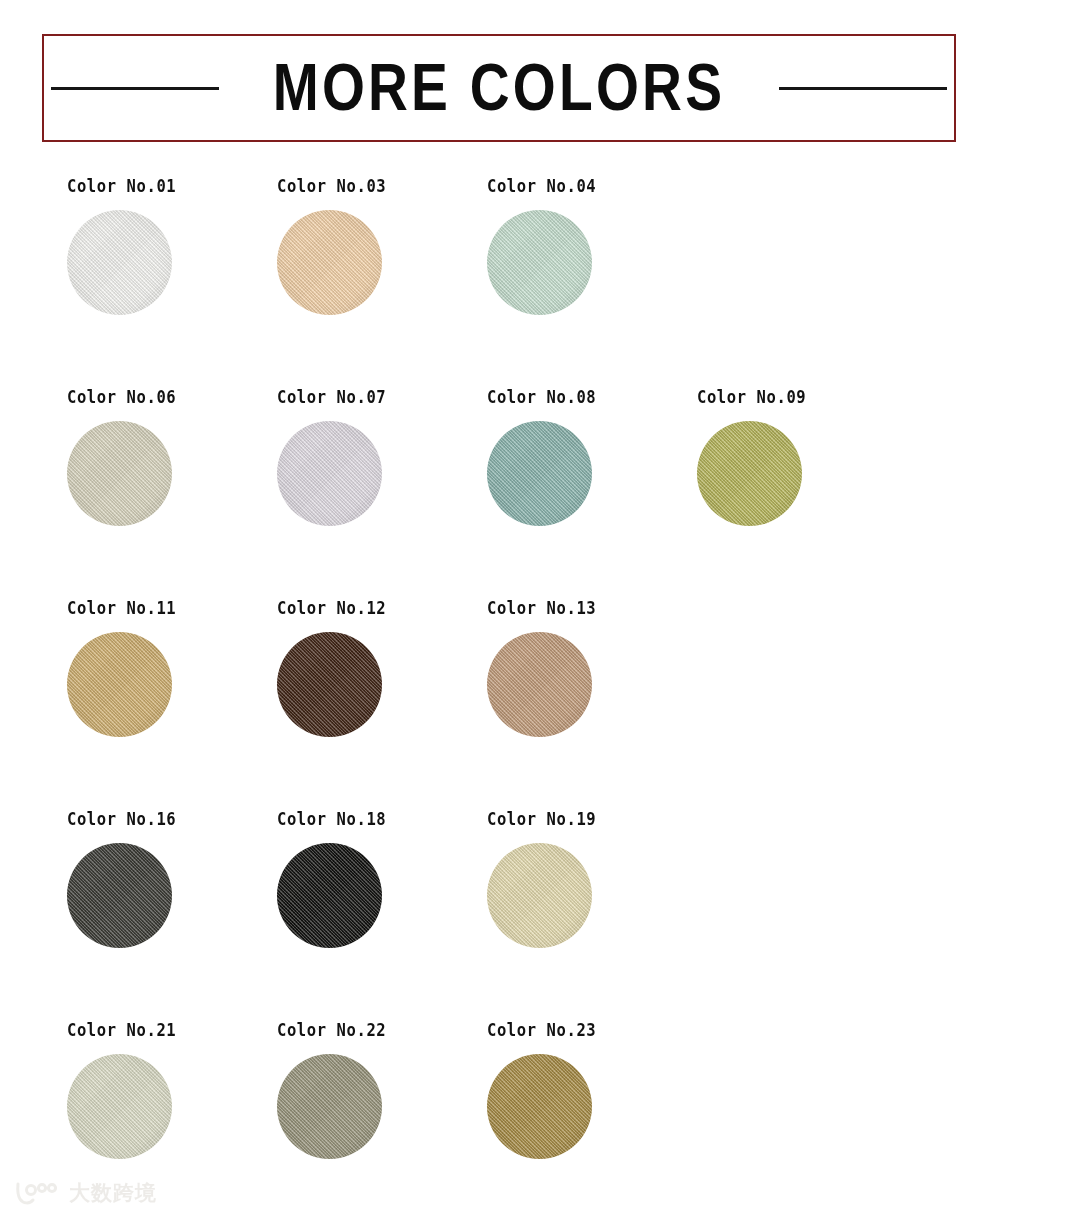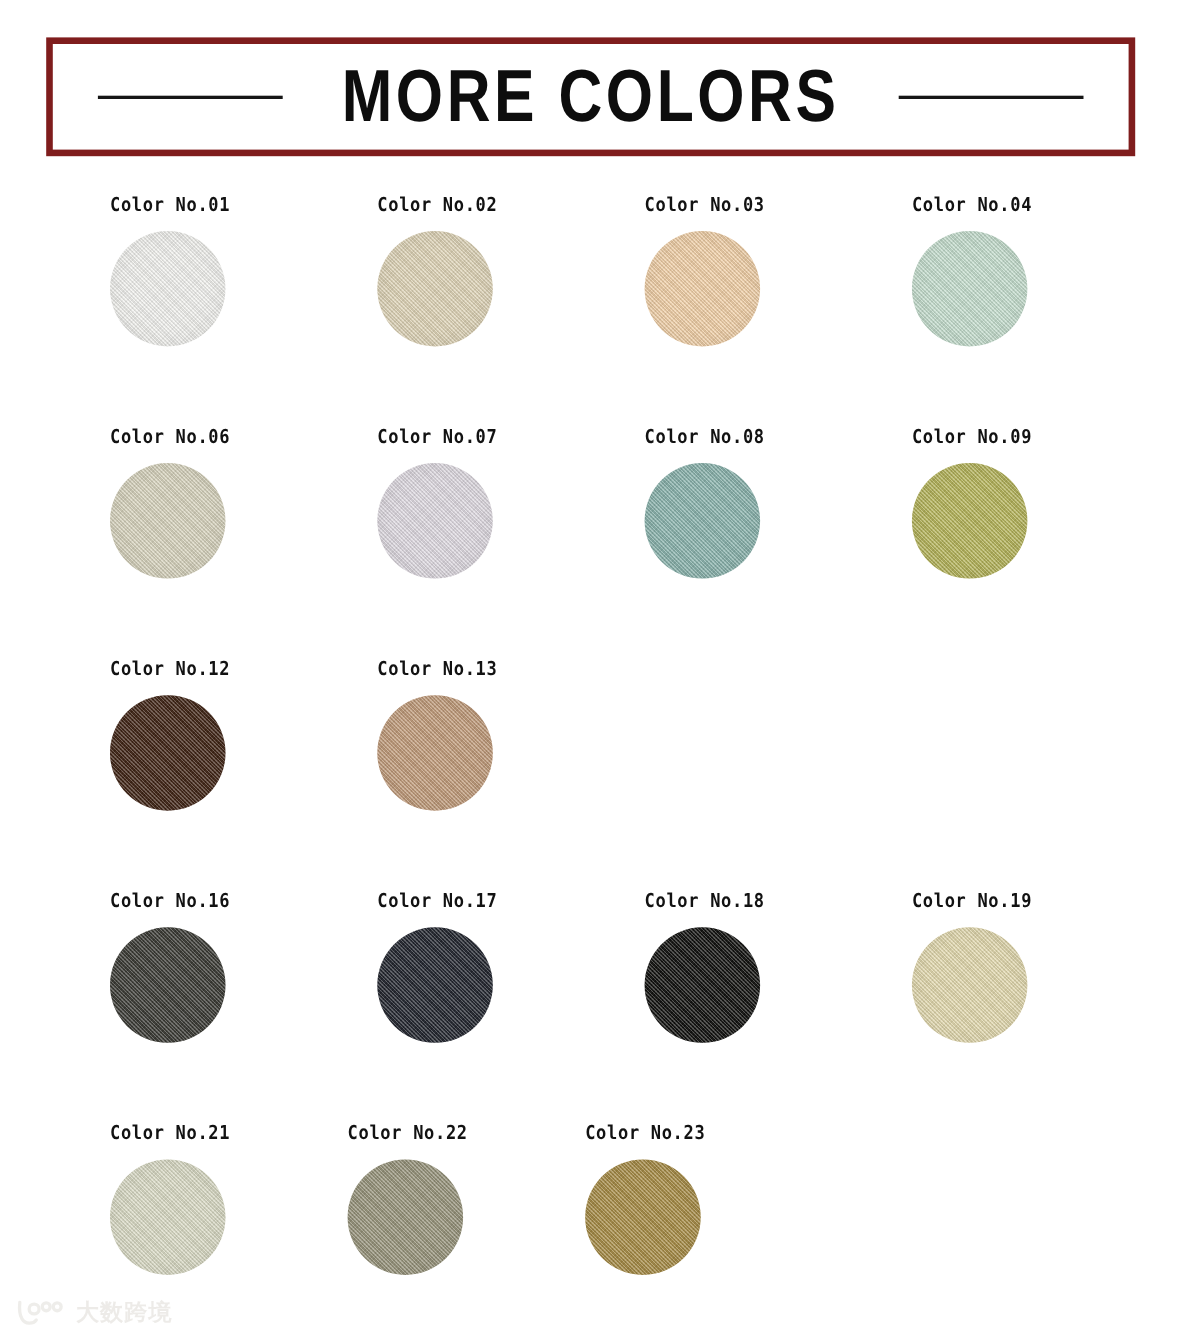--- a/index.html
+++ b/index.html
@@ -14,23 +14,23 @@
     overflow: hidden;
     font-family: "DejaVu Sans Mono", monospace;
     -webkit-font-smoothing: antialiased;
   }
 
   
   .title-banner {
     position: absolute;
     left: 42px;
     top: 34px;
-    width: 990px;
+    width: 914px;
     height: 108px;
-    border: 6px solid #7f1d1d;
+    border: 2px solid #7f1d1d;
     box-sizing: border-box;
     display: flex;
     align-items: center;
     justify-content: center;
     gap: 34px;
   }
   .title-rule {
     width: 168px;
     height: 3px;
     background: #161616;
@@ -61,21 +61,20 @@
     display: flex;
     height: 211px;
   }
   .cell {
     width: 210px;
     padding-left: 67px;
     box-sizing: border-box;
     display: flex;
     flex-direction: column;
     align-items: flex-start;
-    margin-left: 33px;
   }
   .cell.empty { visibility: hidden; }
 
   .swatch-label {
     font-family: "DejaVu Sans Mono", monospace;
     font-size: 15.5px;
     font-weight: 700;
     letter-spacing: 0.6px;
     color: #121212;
     white-space: nowrap;
@@ -154,26 +153,20 @@
 
 <div class="grid">
     <div class="grid-row">
       <div class="cell">
         <div class="swatch-label">Color No.01</div>
         <div class="swatch-wrap">
           <div class="swatch" style="background: rgb(241, 241, 238);"></div>
         </div>
       </div>
       <div class="cell">
-        <div class="swatch-label">Color No.02</div>
-        <div class="swatch-wrap">
-          <div class="swatch" style="background: rgb(222, 211, 182);"></div>
-        </div>
-      </div>
-      <div class="cell">
         <div class="swatch-label">Color No.03</div>
         <div class="swatch-wrap">
           <div class="swatch" style="background: rgb(240, 207, 166);"></div>
         </div>
       </div>
       <div class="cell">
         <div class="swatch-label">Color No.04</div>
         <div class="swatch-wrap">
           <div class="swatch" style="background: rgb(196, 221, 205);"></div>
         </div>
@@ -200,43 +193,43 @@
       </div>
       <div class="cell">
         <div class="swatch-label">Color No.09</div>
         <div class="swatch-wrap">
           <div class="swatch" style="background: rgb(180, 179, 89);"></div>
         </div>
       </div>
     </div>
     <div class="grid-row">
       <div class="cell">
+        <div class="swatch-label">Color No.11</div>
+        <div class="swatch-wrap">
+          <div class="swatch" style="background: rgb(205, 173, 110);"></div>
+        </div>
+      </div>
+      <div class="cell">
         <div class="swatch-label">Color No.12</div>
         <div class="swatch-wrap">
           <div class="swatch" style="background: rgb(65, 37, 22);"></div>
         </div>
       </div>
       <div class="cell">
         <div class="swatch-label">Color No.13</div>
         <div class="swatch-wrap">
           <div class="swatch" style="background: rgb(192, 154, 121);"></div>
         </div>
       </div>
     </div>
     <div class="grid-row">
       <div class="cell">
         <div class="swatch-label">Color No.16</div>
         <div class="swatch-wrap">
           <div class="swatch" style="background: rgb(59, 59, 53);"></div>
-        </div>
-      </div>
-      <div class="cell">
-        <div class="swatch-label">Color No.17</div>
-        <div class="swatch-wrap">
-          <div class="swatch" style="background: rgb(35, 38, 47);"></div>
         </div>
       </div>
       <div class="cell">
         <div class="swatch-label">Color No.18</div>
         <div class="swatch-wrap">
           <div class="swatch" style="background: rgb(18, 18, 16);"></div>
         </div>
       </div>
       <div class="cell">
         <div class="swatch-label">Color No.19</div>

